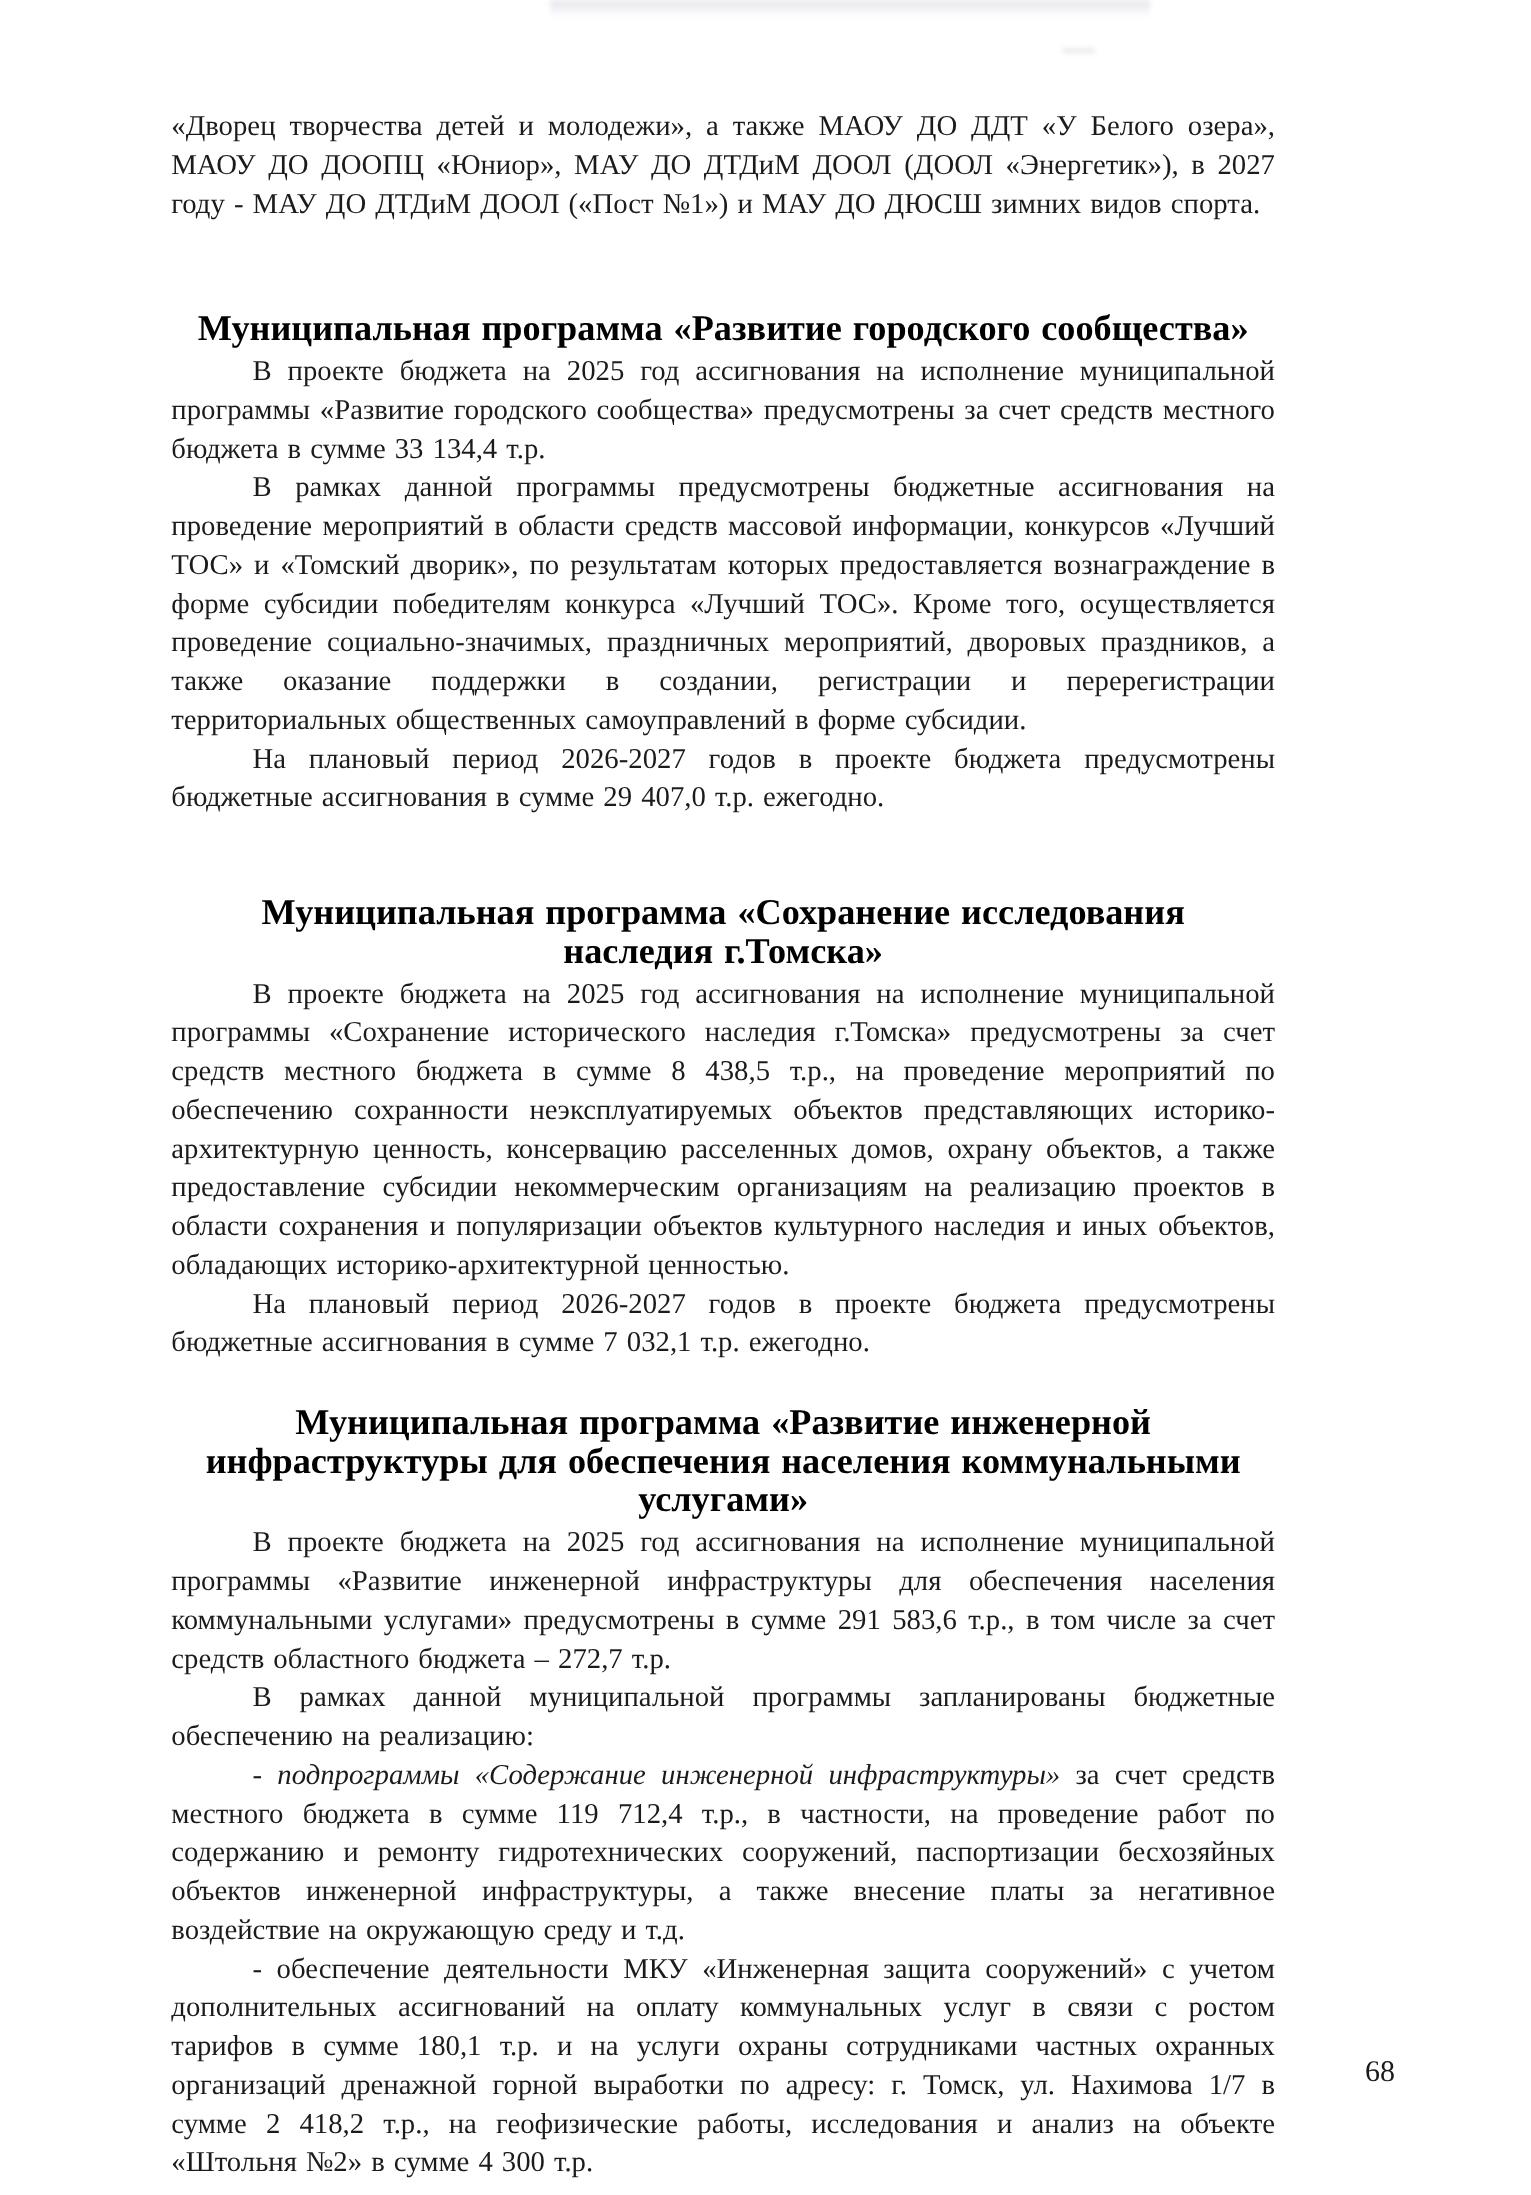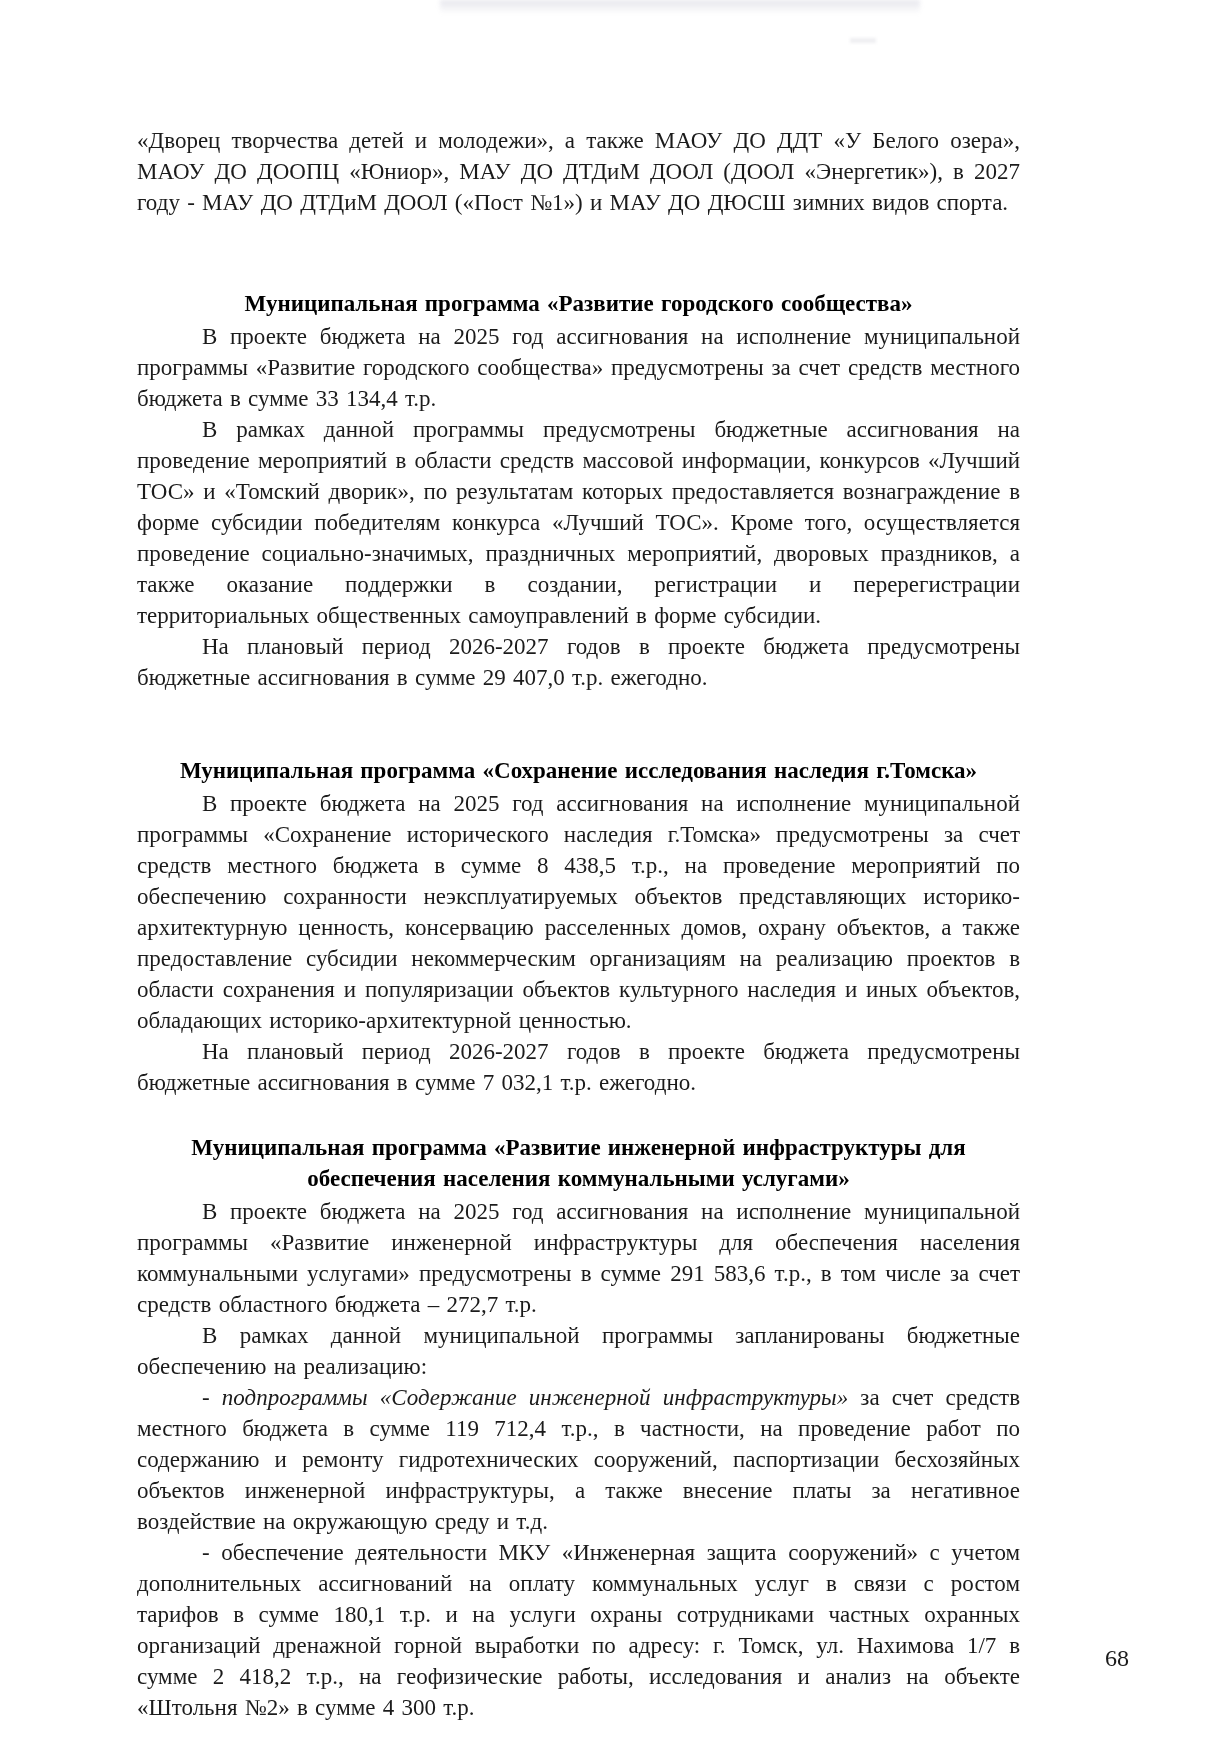--- a/index.html
+++ b/index.html
@@ -37,53 +37,52 @@
     width: 26px;
     height: 5px;
     background: rgba(190,190,205,0.25);
     filter: blur(1.5px);
     pointer-events: none;
   }
   .content {
     font-size: 23px;
     line-height: 31px;
     word-spacing: 1.5px;
-    margin-top: 40px;
   }
   p.body-par {
     margin: 0;
     text-align: justify;
     text-indent: 65px;
   }
   p.continued {
     text-indent: 0;
     margin-bottom: 70px;
   }
   h2.prog-heading {
-    font-size: 23px;
+    font-size: 29px;
     line-height: 31px;
     font-weight: bold;
     text-align: center;
     color: #000000;
     margin: 0;
     padding: 0 10px;
   }
   .section-1 h2.prog-heading { margin-bottom: 2px; }
   .section-2 { margin-top: 62px; }
   .section-2 h2.prog-heading { margin-bottom: 2px; }
   .section-3 { margin-top: 34px; }
   .section-3 h2.prog-heading { margin-bottom: 2px; }
   .bold-italic {
     font-weight: normal;
     font-style: italic;
   }
   .page-number {
     position: absolute;
     top: 1645px;
-    right: 96px;
+    right: 109px;
     font-size: 24px;
     color: #1b1b1b;
     font-family: "Liberation Serif", "DejaVu Serif", serif;
   }
 </style>
 </head>
 <body>
 
 <div class="page">
   <div class="artifact-strip"></div>

